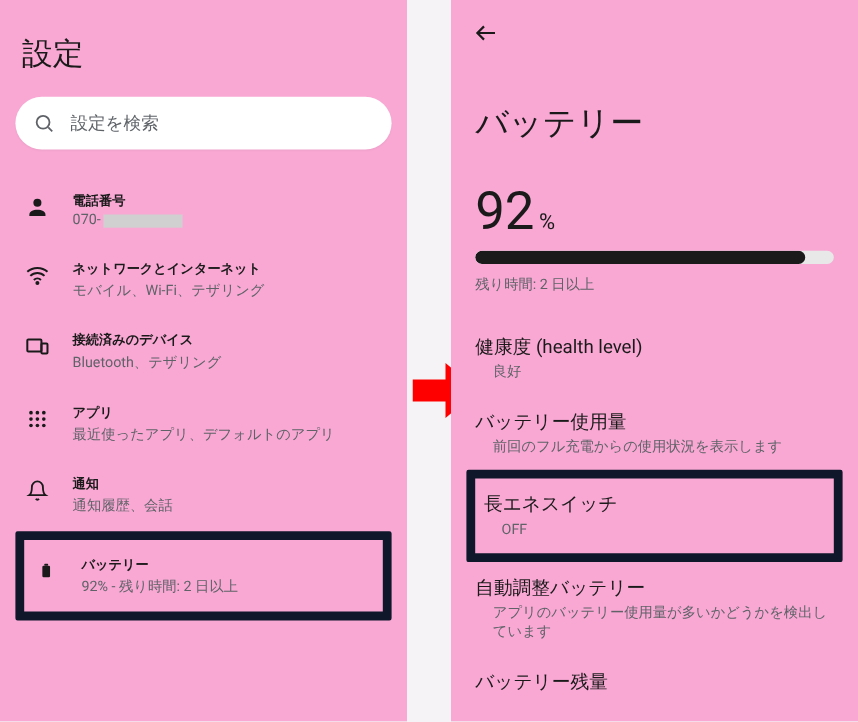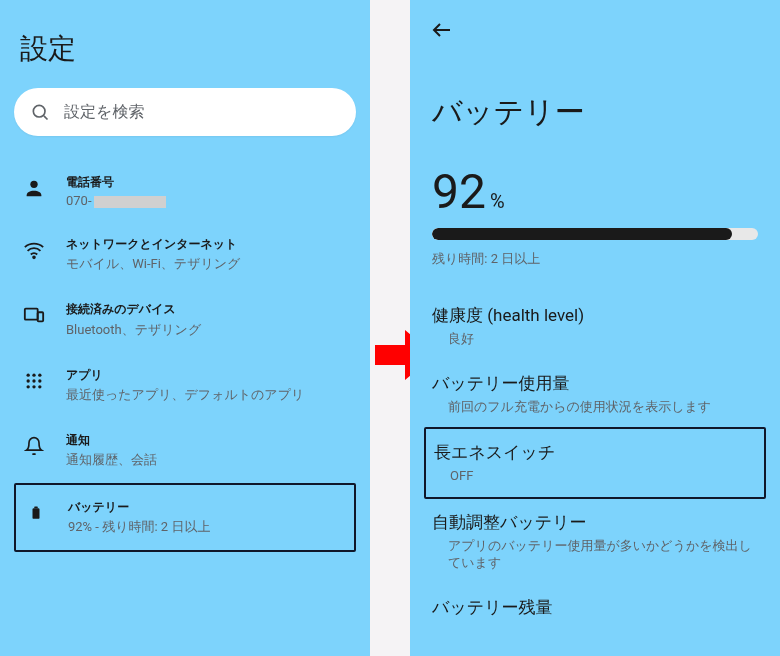--- a/index.html
+++ b/index.html
@@ -6,21 +6,21 @@
     body {
       font-family: -apple-system, BlinkMacSystemFont, "Segoe UI", Roboto, sans-serif;
       background: #f5f3f5;
       width: 780px;
       height: 656px;
       display: flex;
       position: relative;
       overflow: hidden;
     }
     .panel {
-      background: #7dd3fc;
+      background: #f9a8d4;
       position: relative;
     }
     .panel-left {
       width: 370px;
       padding: 20px 14px 0 14px;
     }
     .panel-right {
       width: 370px;
       padding: 10px 14px 0 14px;
       margin-left: 40px;
@@ -73,21 +73,21 @@
     }
     .redacted {
       display: inline-block;
       width: 72px;
       height: 12px;
       background: #d0d0d0;
       vertical-align: middle;
       margin-left: 2px;
     }
     .highlight-red {
-      border: 2px solid #0f172a;
+      border: 8px solid #0f172a;
       border-radius: 2px;
     }
     .arrow-red {
       position: absolute;
       left: 375px;
       top: 330px;
       width: 60px;
       height: 50px;
       color: #ff0000;
     }

